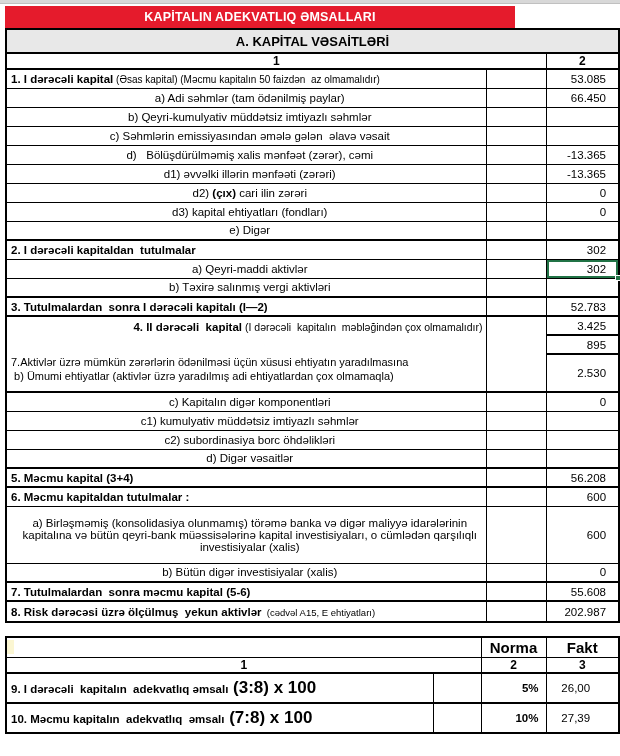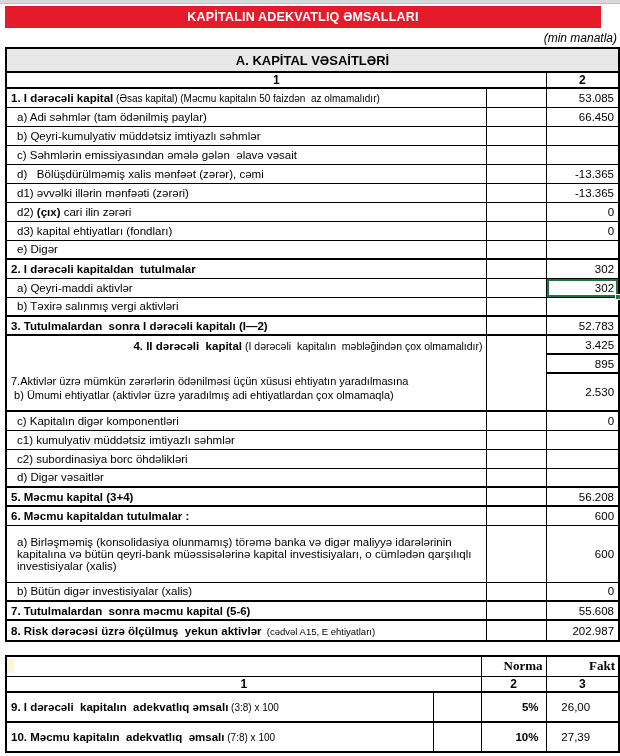--- a/index.html
+++ b/index.html
@@ -6,82 +6,81 @@
   html,body { margin:0; padding:0; }
   body {
     width:620px; height:756px; overflow:hidden;
     background:#fff; color:#000;
     font-family:"Liberation Sans", sans-serif;
   }
   .top-edge { height:4px; background:#d8d8d8; border-bottom:1px solid #c0c0c0; }
   .page { padding:2px 2px 0 5px; }
 
   .banner {
-    width:596px; height:22px; line-height:22px;
+    width:510px; height:22px; line-height:22px;
     background:var(--banner-red,#e51b2c); color:#fff;
     font-weight:bold; font-size:12.5px; text-align:center; letter-spacing:.2px;
   }
   .unit-note {
     width:613px; text-align:right; font-style:italic;
     font-size:12px; padding:3px 1px 3px 0; height:19px;
   }
 
   table { border-collapse:collapse; width:613px; table-layout:fixed; border:2px solid #000; }
   td { border:1px solid #000; font-size:11.5px; height:19px; padding:0 3px; vertical-align:middle; }
   .lbl { white-space:pre-wrap; }
 
   tr.ghead td { background:var(--header-gray,#e8e8e8); font-weight:bold; font-size:13px;
                 text-align:center; height:24px; border-bottom:2px solid #000; }
   tr.colnums td { font-weight:bold; font-size:12px; text-align:center; height:16px; }
 
   td.label { padding-left:4px; }
-  tr.sub td.label { padding-left:10px; }
+  tr.sub td.label { padding-left:10px;text-align:center; }
   tr.section td { border-top:2px solid #000; }
   tr.section td.label { font-weight:bold;margin-left:36px; }
   .bold { font-weight:bold; }
   .note   { font-weight:normal; font-size:10px; }
   .note-md{ font-weight:normal; font-size:10.5px; }
   .note-sm{ font-weight:normal; font-size:9.5px; }
 
-  td.value { text-align:right; padding-right:4px; }
+  td.value { text-align:right; padding-right:12px; }
   td.selected { position:relative; box-shadow:inset 0 0 0 2px var(--selection-green,#217346); }
   .fill-handle { position:absolute; right:-3px; bottom:-3px; width:6px; height:6px;
                  background:var(--selection-green,#217346); border:1px solid #fff; z-index:2; }
 
   td.group-label { vertical-align:top; padding-top:1px; }
   .gl1 { height:18px; line-height:18px;text-align:right; }
   .glgap { height:19px; }
   .gl2,.gl3 { font-size:11px; line-height:14px; white-space:pre-wrap; }
   td.vb { border-bottom:2px solid #000; }
   tr.r2530 td { height:38px; }
   tr.tall3 td { height:57px; }
   tr.r8 td { height:21px; }
 
   .tableb { margin-top:13px; }
-  tr.hdrb td { font-weight:bold; text-align:right; font-size:13px; height:20px;font-family:Liberation Serif, serif; }
+  tr.hdrb td { font-weight:bold; text-align:center; font-size:15px; height:20px; }
   td.corner { position:relative; }
   .corner-tint { position:absolute; left:0; top:2px; width:7px; height:14px;
                  background:var(--corner-tint,#fbf6d2); }
   tr.brow td { height:30px; border-top:2px solid #000; }
   td.bl { font-weight:bold; padding-left:4px; }
-  .note-lg { font-weight:normal; font-size:10px;text-align:right; }
+  .note-lg { font-weight:bold; font-size:17px;text-align:right; }
   td.norma { font-weight:bold; text-align:right; padding-right:7px; }
   td.fakt { text-align:center; padding-right:16px; }
 </style>
 </head>
 <body>
 
 <div class="top-edge"></div>
 <div class="page">
 
   <div class="banner">
     <span>KAPİTALIN ADEKVATLIQ ƏMSALLARI</span>
   </div>
 
-  <div class="unit-note">(min manatla)</div>
 
   <table>
     <colgroup>
         <col style="width:480px">
         <col style="width:60px">
         <col style="width:73px">
       </colgroup>
     <tbody>
     <tr class="ghead">
       <td colspan="3"><span class="lbl">A. KAPİTAL VƏSAİTLƏRİ</span></td>

